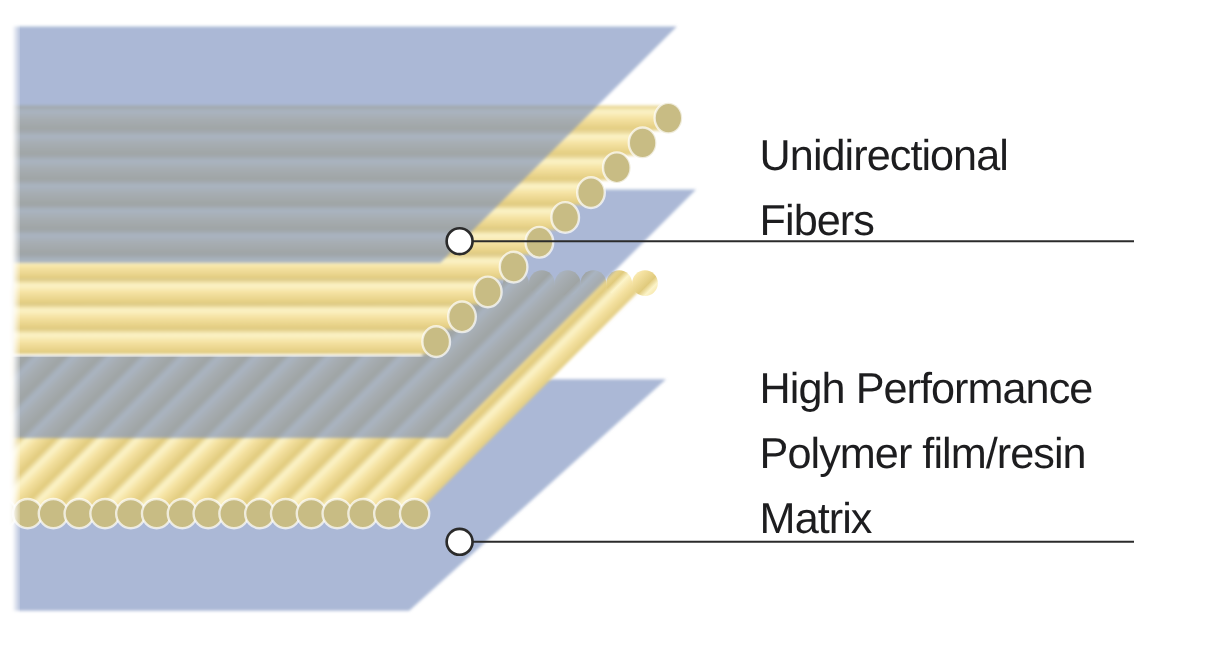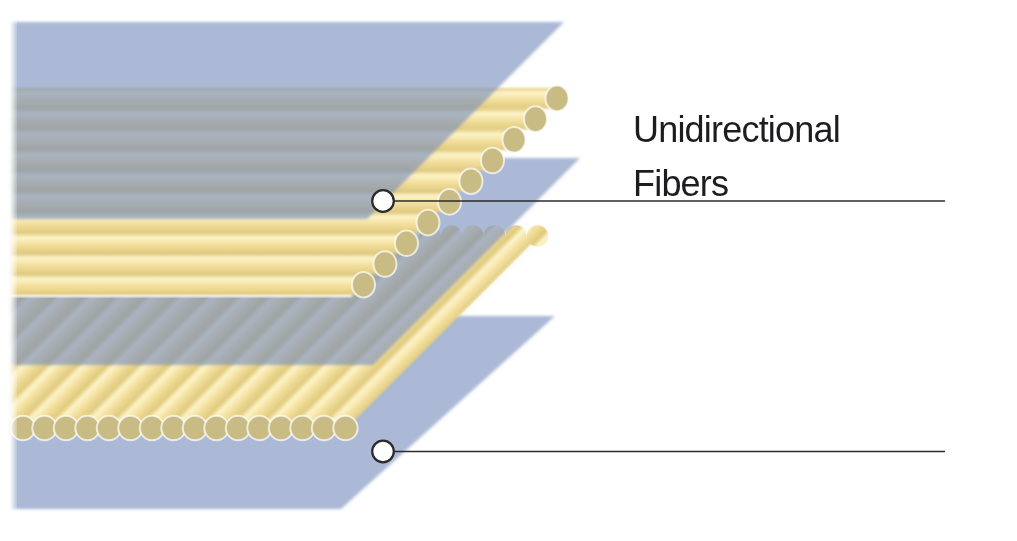--- a/index.html
+++ b/index.html
@@ -114,14 +114,17 @@
 
   <g stroke="#2b2b2b">
     <line x1="394" y1="451.5" x2="945" y2="451.5" stroke-width="1.7"></line>
     <circle cx="383" cy="451.5" r="10.8" stroke-width="2.2" fill="#ffffff"></circle>
   </g>
 </svg>
 
 <div class="label" id="label-fibers">Unidirectional
 Fibers</div>
 
+<div class="label" id="label-matrix">High Performance
+Polymer film/resin
+Matrix</div>
 
 </div>
 
 </body></html>

